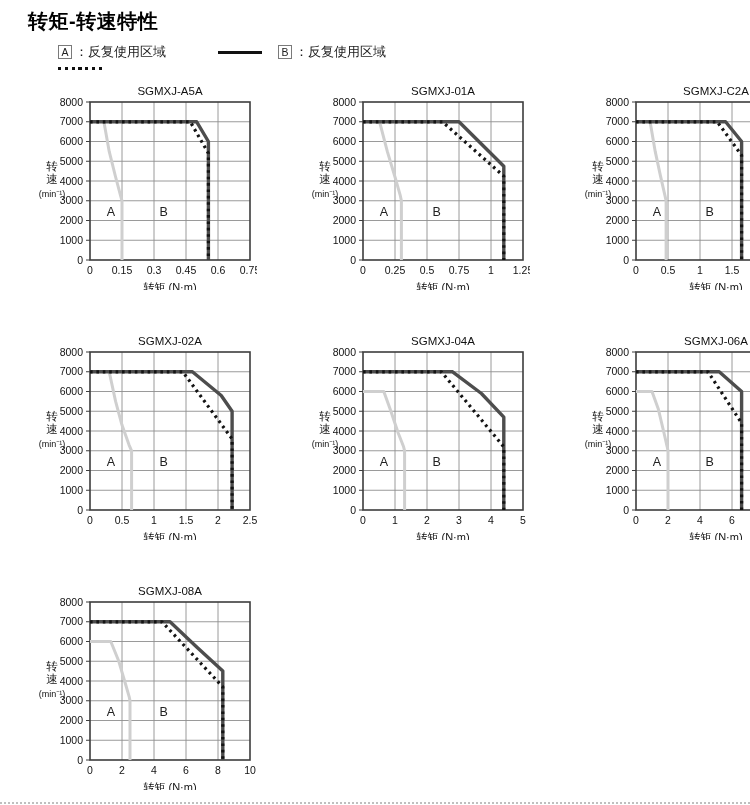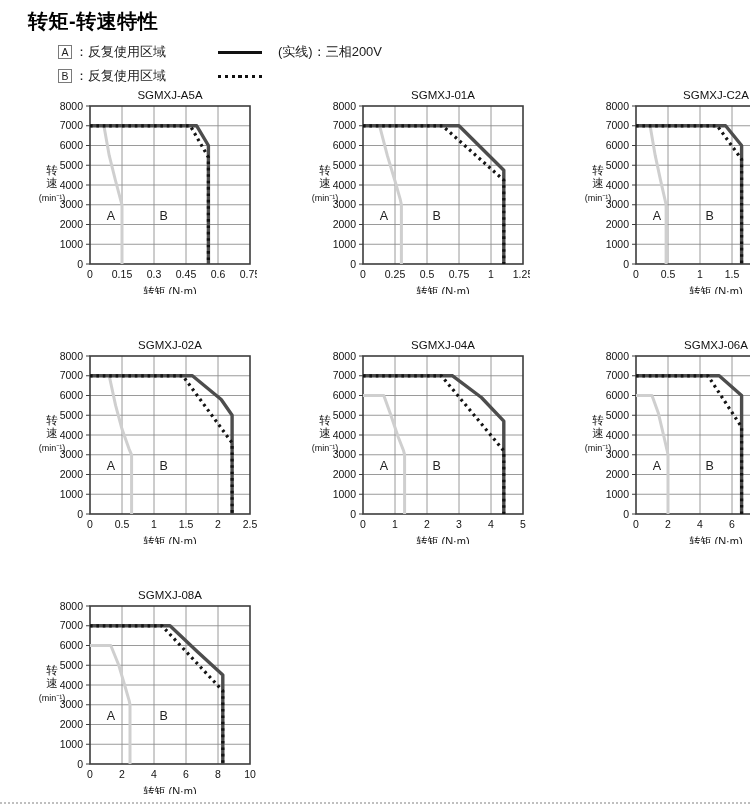--- a/index.html
+++ b/index.html
@@ -18,41 +18,40 @@
   .abox{
     display:inline-flex;width:14px;height:14px;border:1px solid #7a7a7a;
     align-items:center;justify-content:center;font-size:10.5px;color:#222;
     background:#fff;box-sizing:border-box;margin-right:1px;
   }
   .line-sample{display:inline-block;width:44px;height:3px;}
   .line-sample.solid{background:#111;}
   .line-sample.dotted{background:repeating-linear-gradient(90deg,#111 0 3.2px,transparent 3.2px 6.8px);}
   .charts-grid{
     display:grid;grid-template-columns:repeat(3,229px);
-    column-gap:8px;row-gap:26px;margin:3px 0 0 32px;gap:44px;
+    column-gap:8px;row-gap:26px;margin:14px 0 0 32px;gap:44px;
   }
   .chart-cell{width:225px;height:206px;}
   svg text{font-family:"Liberation Sans", sans-serif;}
   .bottom-divider{
     position:absolute;left:0;right:0;bottom:1px;
     border-top:2px dotted #bfbfbf;height:0;
   }
 </style>
 </head>
 <body>
 
 <div class="header">
   <h1 class="page-title">转矩-转速特性</h1>
   <div class="legend">
     <div class="legend-region">
       <span class="abox">A</span>
       <span>：反复使用区域</span>
     </div>
     <span class="line-sample solid"></span>
-    <span>(实线)：三相200V</span>
     <div class="legend-region">
       <span class="abox">B</span>
       <span>：反复使用区域</span>
     </div>
     <span class="line-sample dotted"></span>
   </div>
 </div>
 
 <div class="charts-grid">
     <div class="chart-cell"><svg width="225" height="206" viewBox="0 0 225 206">

